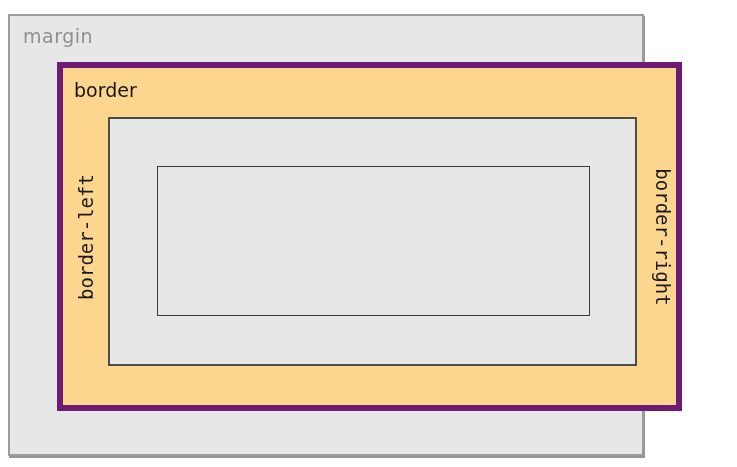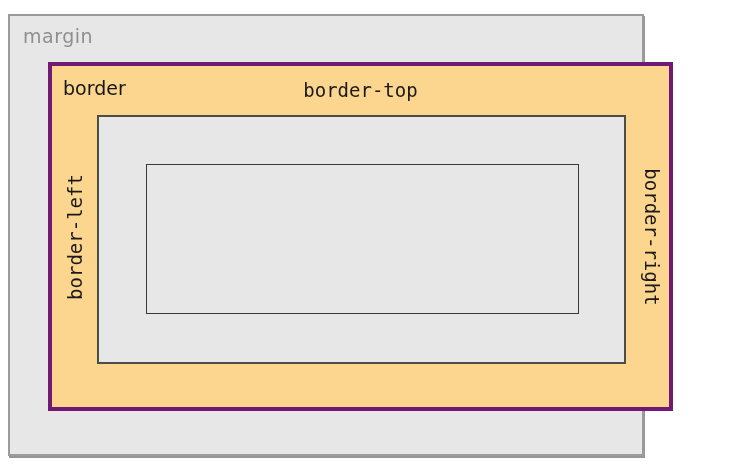--- a/index.html
+++ b/index.html
@@ -25,24 +25,24 @@
     left: 13px; top: 9px;
     font-family: "DejaVu Sans", sans-serif;
     font-size: 19px;
     letter-spacing: 0.5px;
     color: #8f8f8f;
   }
 
   
   .border-box {
     position: absolute;
-    left: 38px; top: 46px;
+    left: 47px; top: 46px;
     width: 625px; height: 349px;
     background: #fcd58e;
-    border: 4px solid #701a75;
+    border: 6px solid #701a75;
   }
   .border-label {
     position: absolute;
     left: 11px; top: 11px;
     font-family: "DejaVu Sans", sans-serif;
     font-size: 19px;
     color: #161616;
   }
   .side-label {
     position: absolute;
@@ -89,21 +89,20 @@
 <body>
 
 <div class="stage">
 
   <div class="margin-box">
     <span class="margin-label">margin</span>
 
     <div class="border-box">
       <span class="border-label">border</span>
 
-      <span class="side-label border-top-label">border-top</span>
 
       <span class="side-label border-left-label">border-left</span>
 
       <span class="side-label border-right-label">border-right</span>
 
 
       <div class="padding-box">
         <div class="content-box"></div>
       </div>
     </div>

